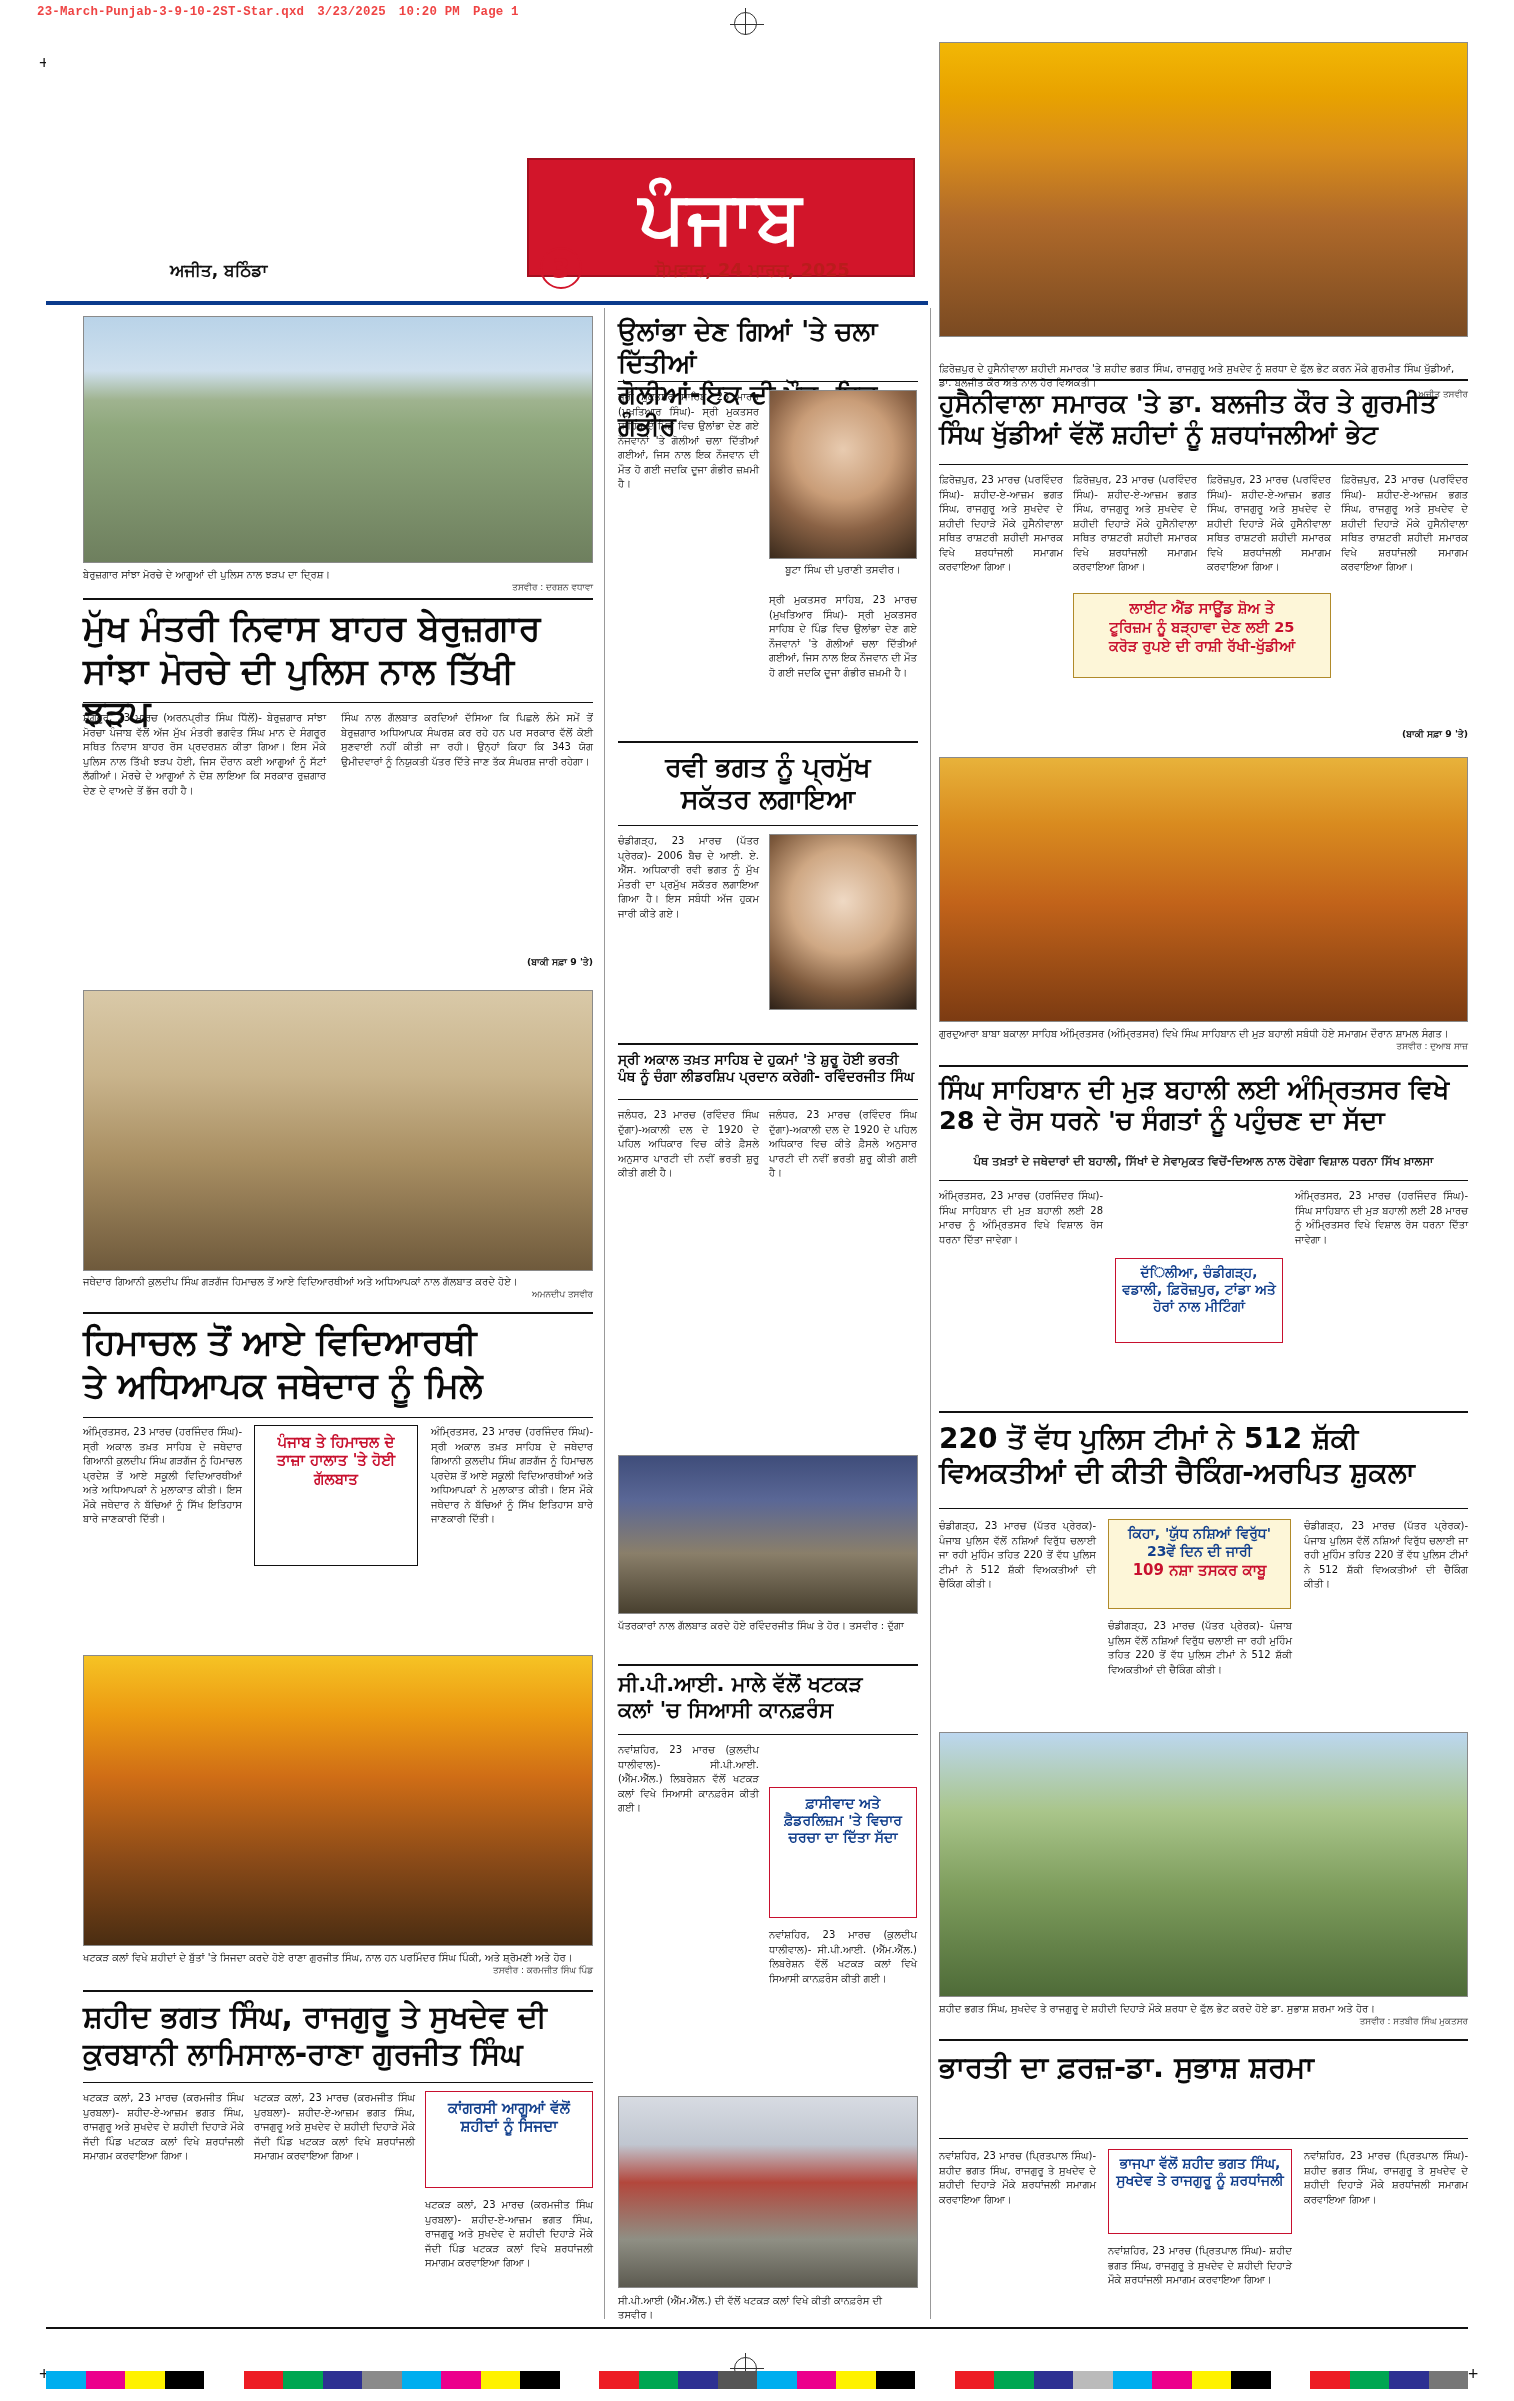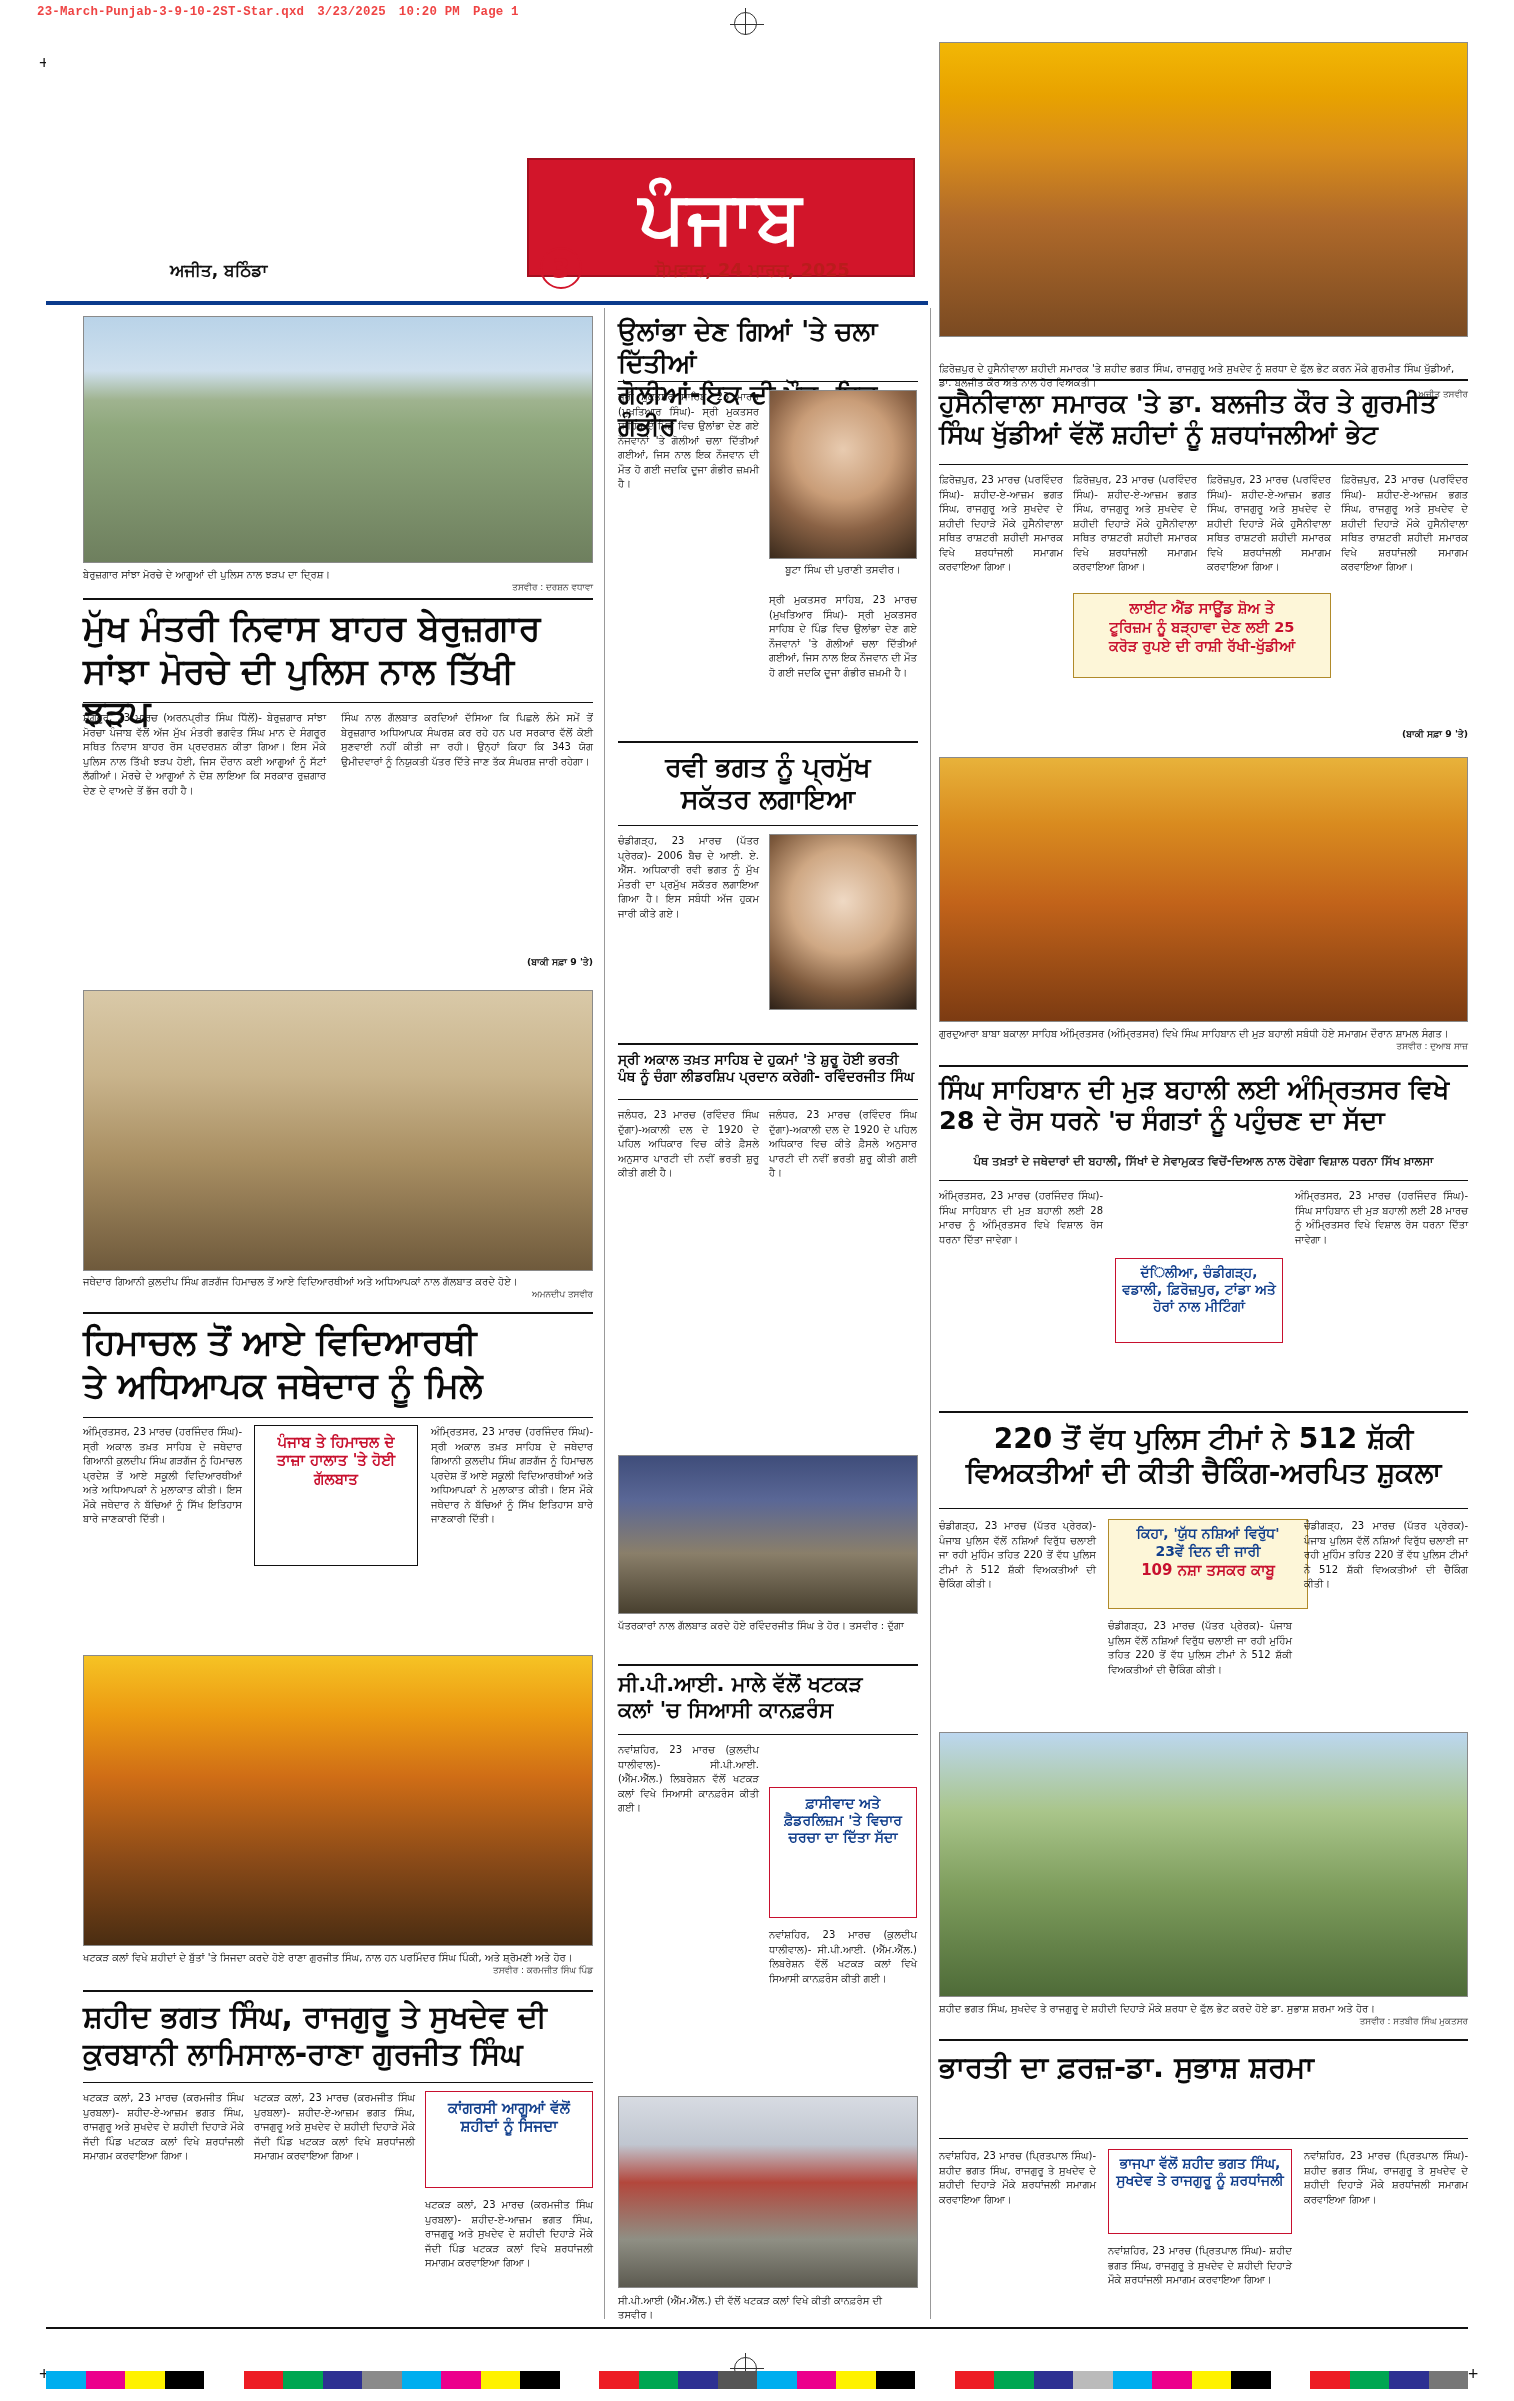--- a/index.html
+++ b/index.html
@@ -376,30 +376,30 @@
     <span>ਅੰਮ੍ਰਿਤਸਰ, 23 ਮਾਰਚ (ਹਰਜਿੰਦਰ ਸਿੰਘ)- ਸਿੰਘ ਸਾਹਿਬਾਨ ਦੀ ਮੁੜ ਬਹਾਲੀ ਲਈ 28 ਮਾਰਚ ਨੂੰ ਅੰਮ੍ਰਿਤਸਰ ਵਿਖੇ ਵਿਸ਼ਾਲ ਰੋਸ ਧਰਨਾ ਦਿੱਤਾ ਜਾਵੇਗਾ।</span>
   </div>
   <div class="blk boxr" style="left:1069px; top:1223px; width:168px; height:85px; padding:5.3px;">
     <div class="hl blue" style="font-size:13.7px; text-align:center;">ਦੱਿਲੀਆ, ਚੰਡੀਗੜ੍ਹ, ਵਡਾਲੀ, ਫ਼ਿਰੋਜ਼ਪੁਰ, ਟਾਂਡਾ ਅਤੇ ਹੋਰਾਂ ਨਾਲ ਮੀਟਿੰਗਾਂ</div>
   </div>
   <div class="blk body" style="left:1249px; top:1154px; width:173px; height:212px;">
     <span>ਅੰਮ੍ਰਿਤਸਰ, 23 ਮਾਰਚ (ਹਰਜਿੰਦਰ ਸਿੰਘ)- ਸਿੰਘ ਸਾਹਿਬਾਨ ਦੀ ਮੁੜ ਬਹਾਲੀ ਲਈ 28 ਮਾਰਚ ਨੂੰ ਅੰਮ੍ਰਿਤਸਰ ਵਿਖੇ ਵਿਸ਼ਾਲ ਰੋਸ ਧਰਨਾ ਦਿੱਤਾ ਜਾਵੇਗਾ।</span>
   </div>
 
   <div class="blk hr2" style="left:893px; top:1376px; width:529px;"></div>
-  <div class="blk hl" style="left:893px; top:1387px; width:529px; font-size:28px;text-align:center;">
+  <div class="blk hl" style="left:893px; top:1387px; width:529px; font-size:28px;">
     <div>220 ਤੋਂ ਵੱਧ ਪੁਲਿਸ ਟੀਮਾਂ ਨੇ 512 ਸ਼ੱਕੀ</div>
     <div>ਵਿਅਕਤੀਆਂ ਦੀ ਕੀਤੀ ਚੈਕਿੰਗ-ਅਰਪਿਤ ਸ਼ੁਕਲਾ</div>
   </div>
   <div class="blk hr" style="left:893px; top:1473px; width:529px;"></div>
 
   <div class="blk body" style="left:893px; top:1484px; width:157px; height:194px;">
     <span>ਚੰਡੀਗੜ੍ਹ, 23 ਮਾਰਚ (ਪੱਤਰ ਪ੍ਰੇਰਕ)- ਪੰਜਾਬ ਪੁਲਿਸ ਵੱਲੋਂ ਨਸ਼ਿਆਂ ਵਿਰੁੱਧ ਚਲਾਈ ਜਾ ਰਹੀ ਮੁਹਿੰਮ ਤਹਿਤ 220 ਤੋਂ ਵੱਧ ਪੁਲਿਸ ਟੀਮਾਂ ਨੇ 512 ਸ਼ੱਕੀ ਵਿਅਕਤੀਆਂ ਦੀ ਚੈਕਿੰਗ ਕੀਤੀ।</span>
   </div>
-  <div class="callout" style="left:1062px; top:1484px; width:200px; height:90px; padding:5.3px;">
+  <div class="callout" style="left:1062px; top:1484px; width:183px; height:90px; padding:5.3px;">
     <div class="ct blue" style="font-size:14px;">
       <div>ਕਿਹਾ, 'ਯੁੱਧ ਨਸ਼ਿਆਂ ਵਿਰੁੱਧ'</div>
       <div>23ਵੇਂ ਦਿਨ ਦੀ ਜਾਰੀ</div>
       <div class="ct" style="font-size:15px;">109 ਨਸ਼ਾ ਤਸਕਰ ਕਾਬੂ</div>
     </div>
   </div>
   <div class="blk body" style="left:1062px; top:1584px; width:184px; height:97px;">
     <span>ਚੰਡੀਗੜ੍ਹ, 23 ਮਾਰਚ (ਪੱਤਰ ਪ੍ਰੇਰਕ)- ਪੰਜਾਬ ਪੁਲਿਸ ਵੱਲੋਂ ਨਸ਼ਿਆਂ ਵਿਰੁੱਧ ਚਲਾਈ ਜਾ ਰਹੀ ਮੁਹਿੰਮ ਤਹਿਤ 220 ਤੋਂ ਵੱਧ ਪੁਲਿਸ ਟੀਮਾਂ ਨੇ 512 ਸ਼ੱਕੀ ਵਿਅਕਤੀਆਂ ਦੀ ਚੈਕਿੰਗ ਕੀਤੀ।</span>
   </div>
   <div class="blk body" style="left:1258px; top:1484px; width:164px; height:198px;">

